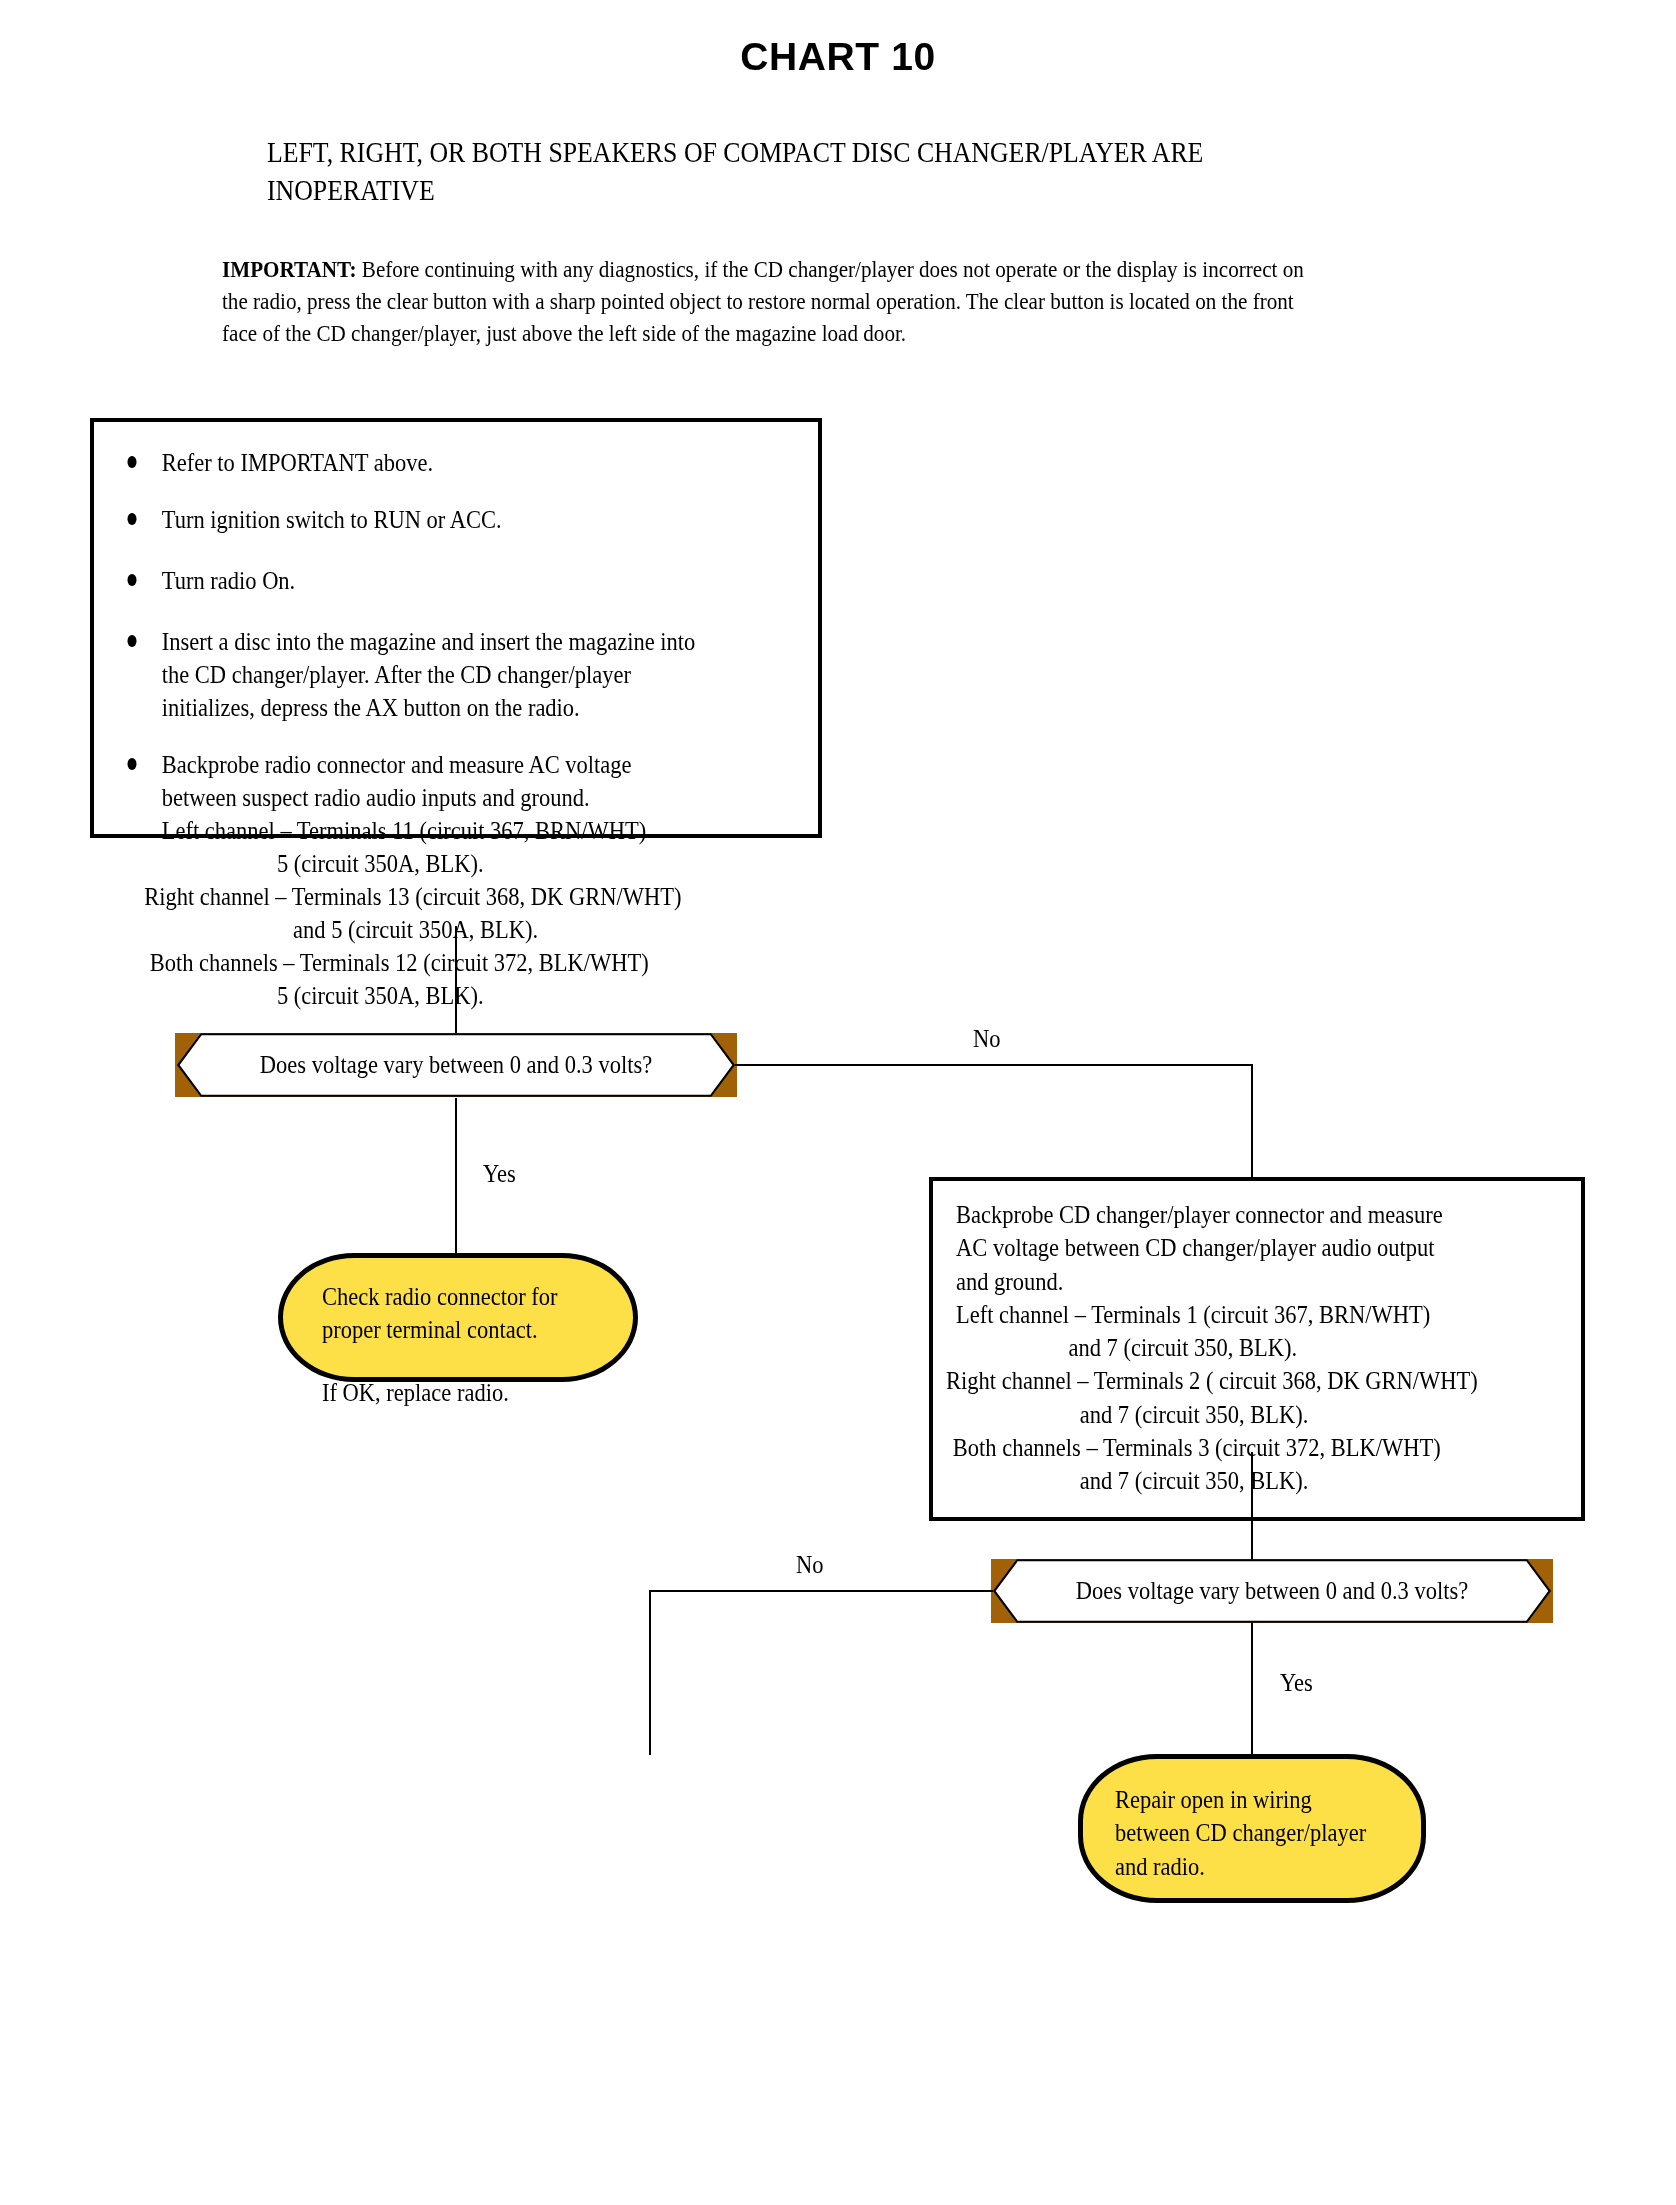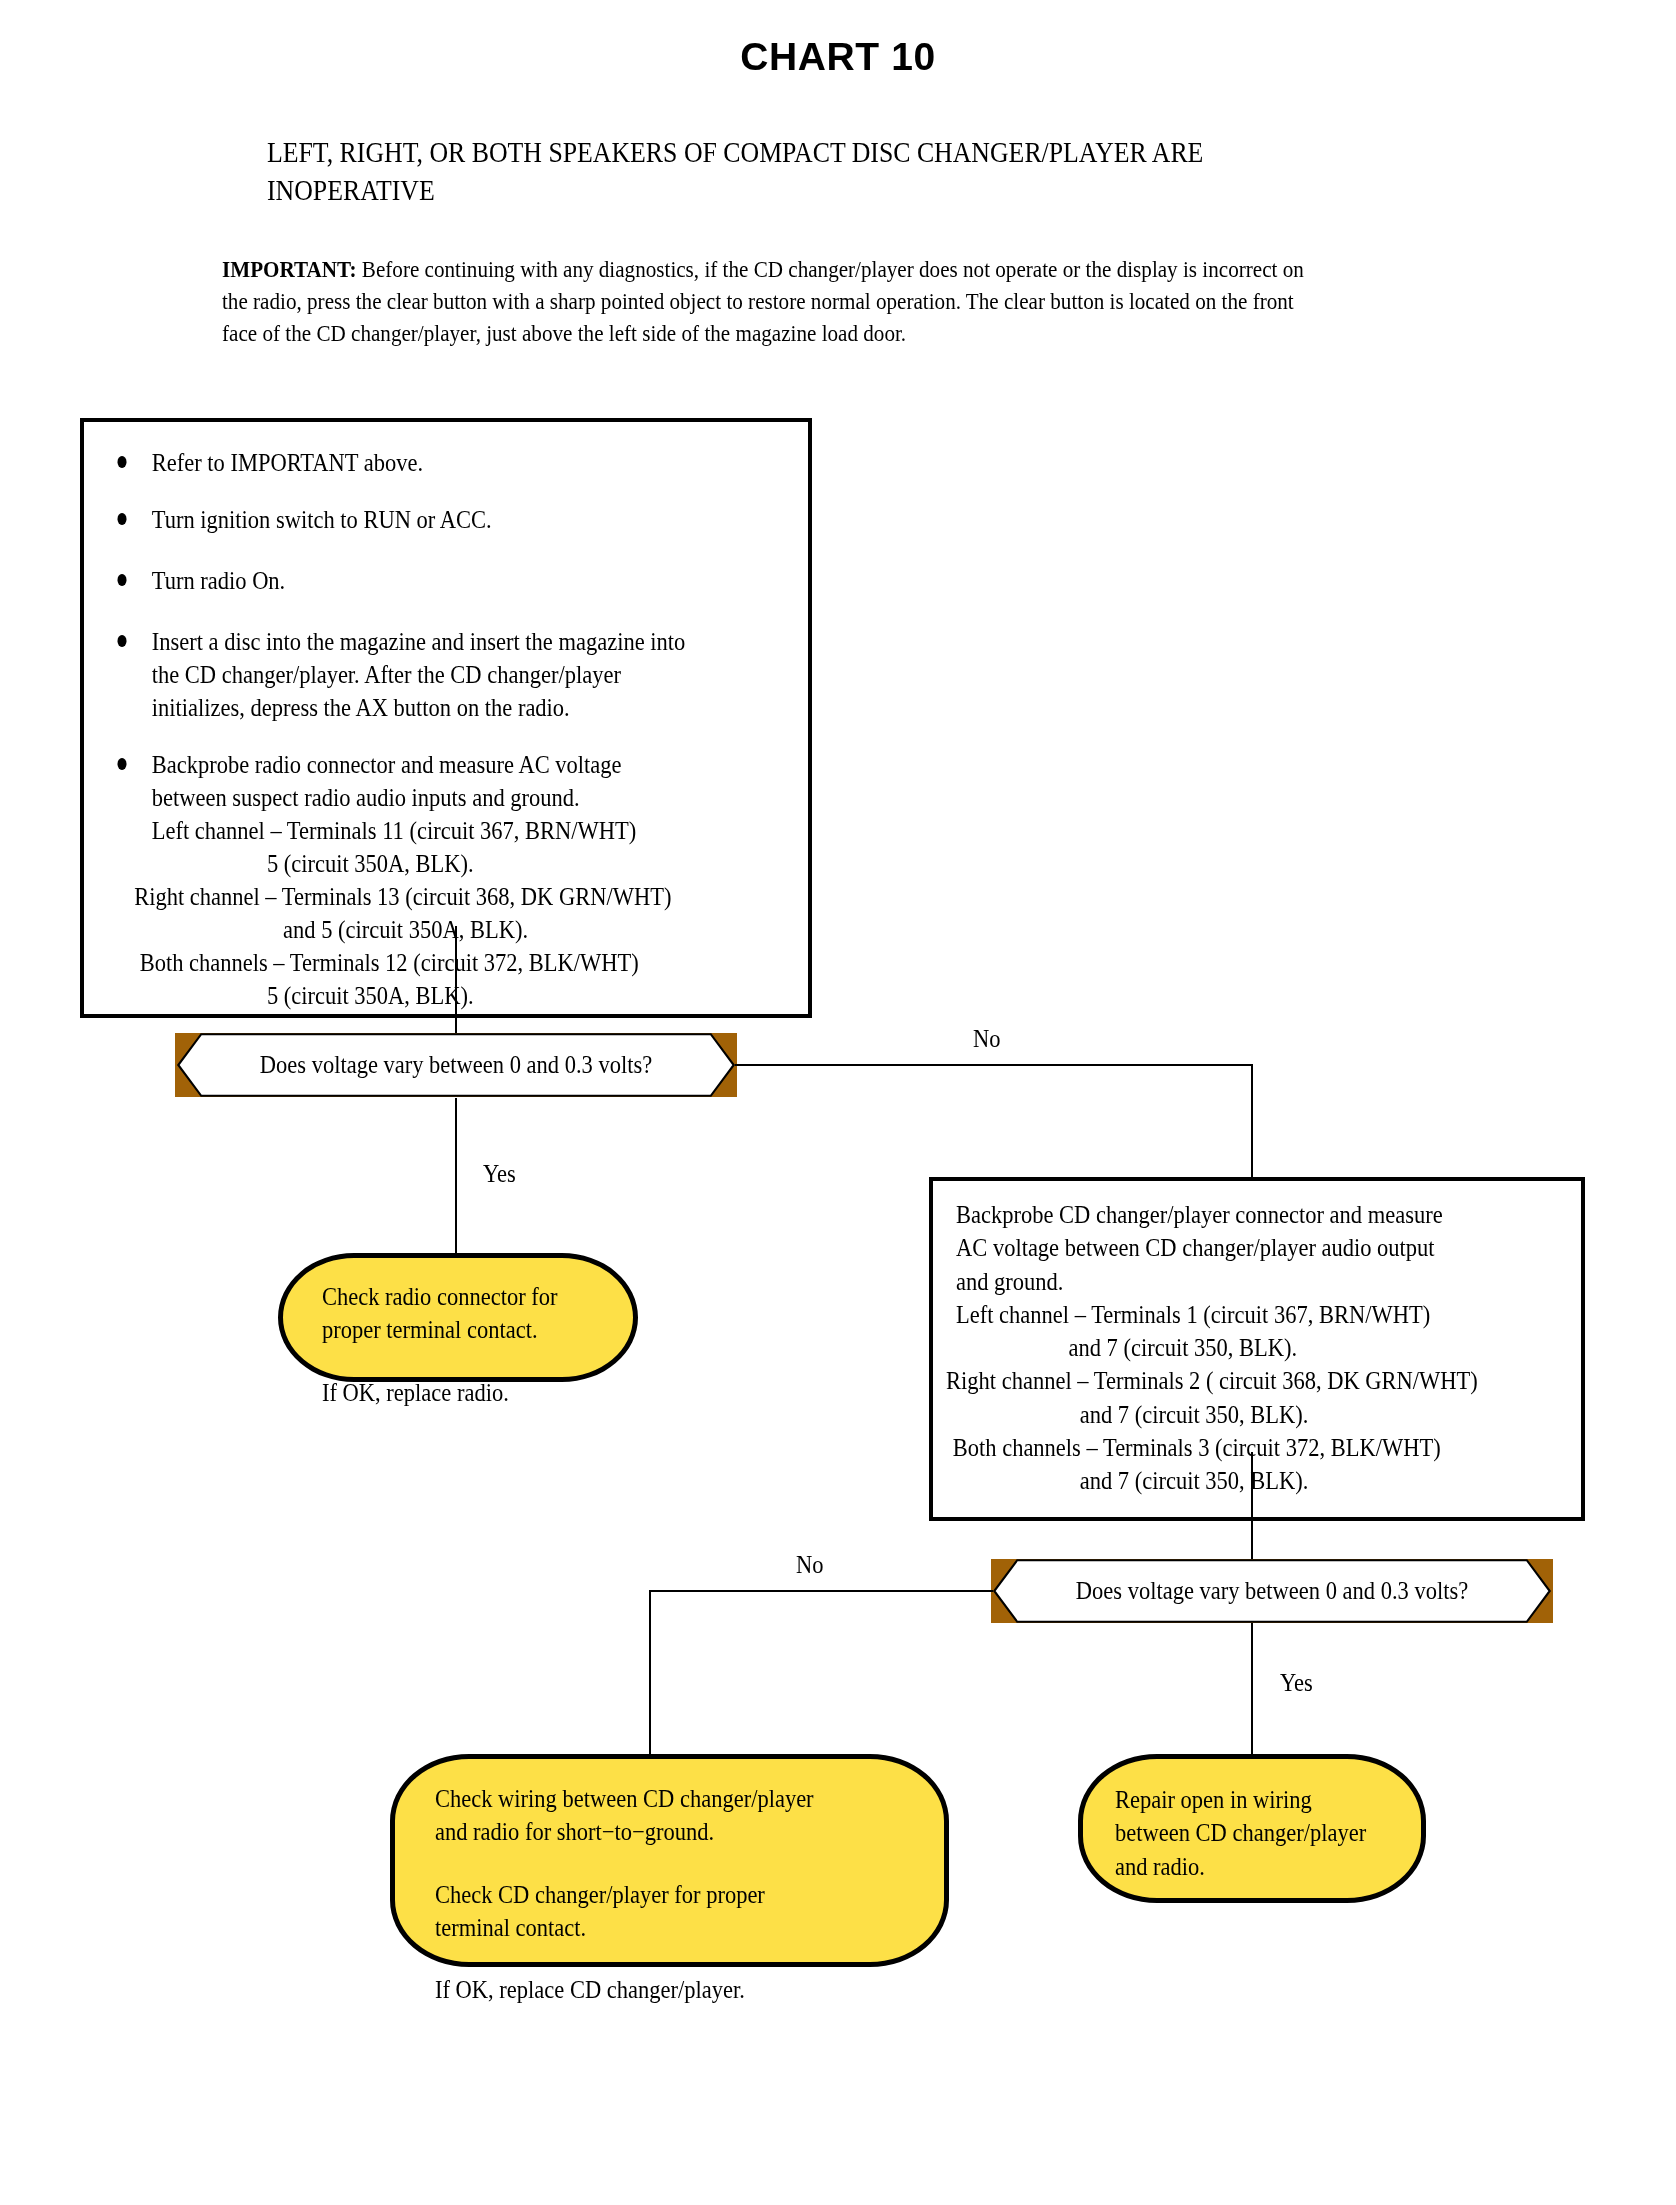--- a/index.html
+++ b/index.html
@@ -148,21 +148,21 @@
 <div class="page">
 
   <div id="chart-title">CHART 10</div>
 
   <div id="chart-subtitle">LEFT, RIGHT, OR BOTH SPEAKERS OF COMPACT DISC CHANGER/PLAYER ARE INOPERATIVE</div>
 
   <div id="important-note">
     <span class="lead">IMPORTANT:</span><span> Before continuing with any diagnostics, if the CD changer/player does not operate or the display is incorrect on the radio, press the clear button with a sharp pointed object to restore normal operation. The clear button is located on the front face of the CD changer/player, just above the left side of the magazine load door.</span>
   </div>
 
-  <div class="proc-box" id="start-box" style="left:80px; top:418px; width:732px; height:600px;">
+  <div class="proc-box" id="start-box" style="left:90px; top:418px; width:732px; height:420px;">
     <div class="bullet-list">
 
       <div class="bullet-item">
         <span class="bullet-dot"></span>
         <span class="bullet-line">Refer to IMPORTANT above.</span>
       </div>
 
       <div class="bullet-item" style="margin-bottom:28px;">
         <span class="bullet-dot"></span>
         <span class="bullet-line">Turn ignition switch to RUN or ACC.</span>
@@ -242,29 +242,20 @@
     <div class="hex-label">Does voltage vary between 0 and 0.3 volts?</div>
   </div>
 
   <div class="conn h" style="left:649px; top:1590px; width:344px;"></div>
   <div class="conn v" style="left:649px; top:1590px; height:165px;"></div>
   <div class="edge-label" style="left:796px; top:1551px;">No</div>
 
   <div class="conn v" style="left:1251px; top:1623px; height:133px;"></div>
   <div class="edge-label" style="left:1280px; top:1669px;">Yes</div>
 
-  <div class="rounded-box" id="wiring-check-box" style="left:390px; top:1754px; width:559px; height:213px;">
-    <div class="box-text" style="left:40px; top:23px;">
-      <p>Check wiring between CD changer/player</p>
-      <p>and radio for short−to−ground.</p>
-      <p class="gap">Check CD changer/player for proper</p>
-      <p>terminal contact.</p>
-      <p class="gap">If OK, replace CD changer/player.</p>
-    </div>
-  </div>
 
   <div class="rounded-box" id="repair-open-box" style="left:1078px; top:1754px; width:348px; height:149px;">
     <div class="box-text" style="left:32px; top:24px;">
       <p>Repair open in wiring</p>
       <p>between CD changer/player</p>
       <p>and radio.</p>
     </div>
   </div>
 
 </div>

